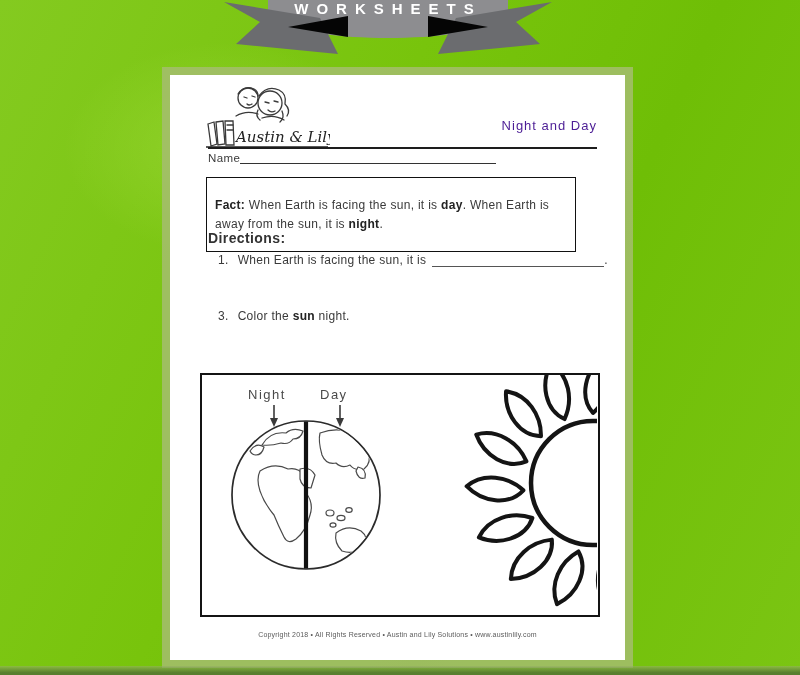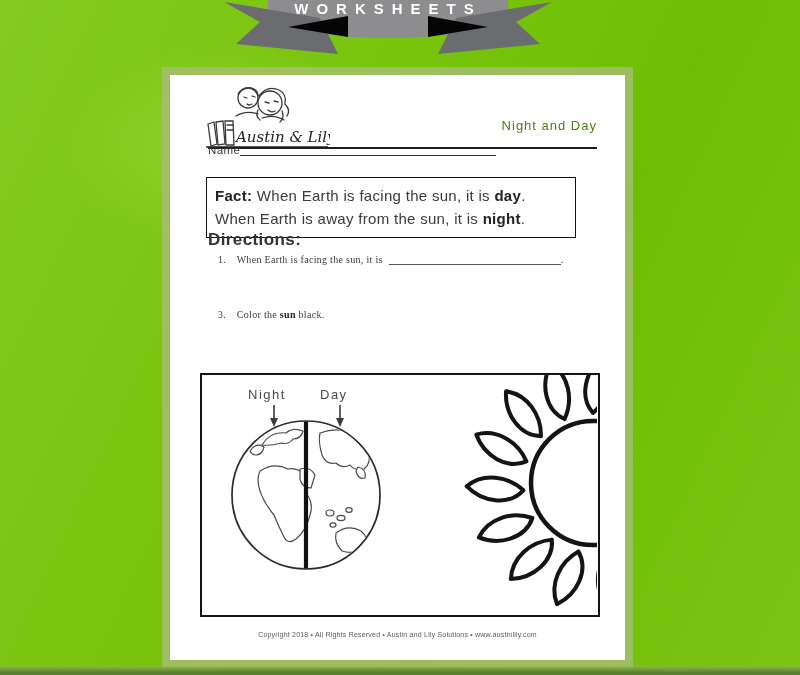--- a/index.html
+++ b/index.html
@@ -12,29 +12,29 @@
   }
   .bottom-bar{position:absolute;left:0;bottom:0;width:800px;height:9px;
     background:linear-gradient(to bottom, rgba(154,178,106,0.55), #587f2f 75%);}
   .ribbon{position:absolute;top:0;left:0;}
   .ribbon text{font-family:"Liberation Sans",sans-serif;font-weight:bold;}
   .page{
     position:absolute;left:170px;top:75px;width:455px;height:585px;background:#ffffff;
     box-shadow:0 0 0 8px rgba(164,189,111,0.85);
   }
   .logo{position:absolute;left:34px;top:5px;}
-  .page-title{position:absolute;right:28px;top:43px;font-size:13px;color:#4d7c0f;letter-spacing:1px;}
+  .page-title{position:absolute;right:28px;top:43px;font-size:13px;color:#4c1d95;letter-spacing:1px;}
   .rule{position:absolute;left:38px;right:28px;top:72px;height:2px;background:#1d1d1d;}
-  .name-row{position:absolute;left:38px;top:68px;font-size:11.5px;color:#3a3a3a;letter-spacing:0.4px;text-align:right;}
+  .name-row{position:absolute;left:38px;top:76px;font-size:11.5px;color:#3a3a3a;letter-spacing:0.4px;text-align:right;}
   .name-line{display:inline-block;width:256px;border-bottom:1.5px solid #333;height:12px;vertical-align:bottom;}
   .fact-box{position:absolute;left:36px;top:102px;width:352px;border:1.6px solid #111;
-    padding:6px 8px;font-size:15px;line-height:1.55;color:#3a3a3a;letter-spacing:0.3px;}
+    padding:18px 8px;font-size:12px;line-height:1.55;color:#3a3a3a;letter-spacing:0.3px;}
   .bold{font-weight:bold;color:#222;}
-  .dir-head{position:absolute;left:38px;top:155px;font-size:17px;font-weight:bold;color:#333;letter-spacing:0.4px;}
-  .dir-item{position:absolute;left:48px;font-size:10px;color:#3a3a3a;letter-spacing:0.3px;white-space:nowrap;font-family:Liberation Serif, serif;}
+  .dir-head{position:absolute;left:38px;top:155px;font-size:14px;font-weight:bold;color:#333;letter-spacing:0.4px;}
+  .dir-item{position:absolute;left:48px;font-size:12px;color:#3a3a3a;letter-spacing:0.3px;white-space:nowrap;}
   .blank{display:inline-block;border-bottom:1px solid #555;height:11px;vertical-align:bottom;}
   .blank.b1{width:172px;margin-left:6px;}
   .blank.b2{width:156px;margin-left:4px;}
   .num{display:inline-block;width:16px;}
   .diagram-box{position:absolute;left:30px;top:298px;width:400px;height:244px;border:2.5px solid #141414;box-sizing:border-box;}
   .diagram-box svg{display:block;}
   .geo-label{position:absolute;top:12px;font-size:13px;color:#4a4a4a;letter-spacing:1.5px;}
   .geo-label.night{left:46px;}
   .geo-label.day{left:118px;}
   .footer{position:absolute;left:0;right:0;top:556px;text-align:center;font-size:7px;color:#5a5a5a;letter-spacing:0.2px;}
@@ -99,21 +99,21 @@
   <div class="dir-item" style="top:178px">
     <span class="num">1.</span>
     <span>When Earth is facing the sun, it is</span><span class="blank b1"></span><span>.</span>
   </div>
 
 
   <div class="dir-item" style="top:234px">
     <span class="num">3.</span>
     <span>Color the</span>
     <span class="bold">sun</span>
-    <span>black.</span>
+    <span>night.</span>
   </div>
 
 
   <div class="diagram-box">
     <span class="geo-label night">Night</span>
     <span class="geo-label day">Day</span>
     <svg width="395" height="239" viewBox="0 0 395 239">
       <defs>
         <clipPath id="earthClip">
             <circle cx="104" cy="120" r="73"></circle>

